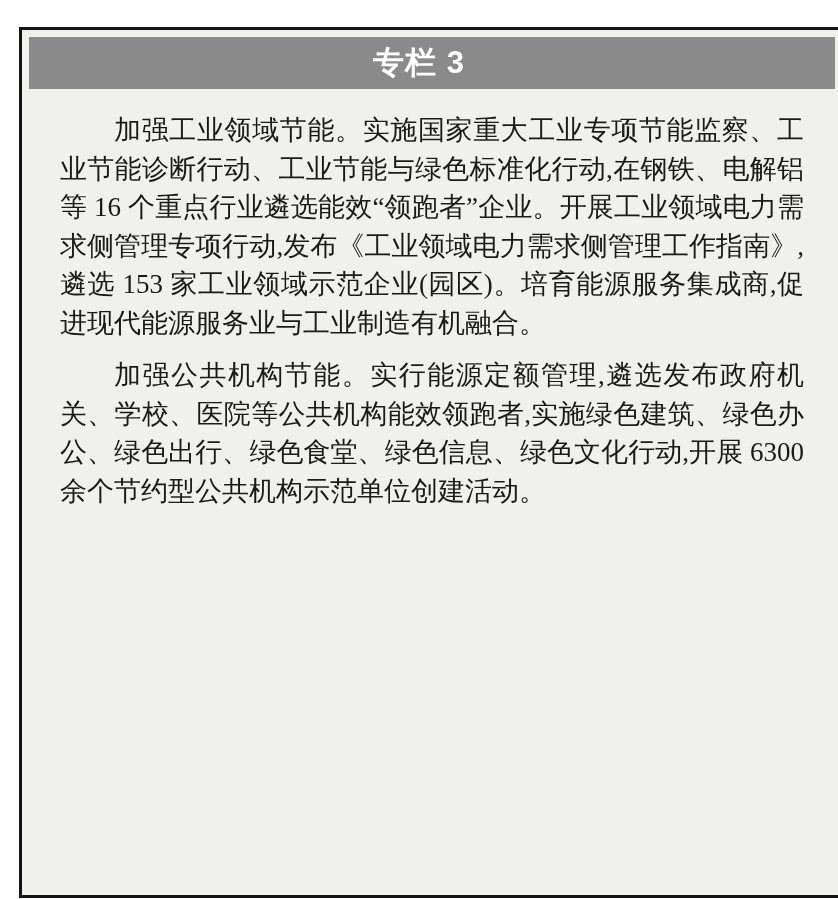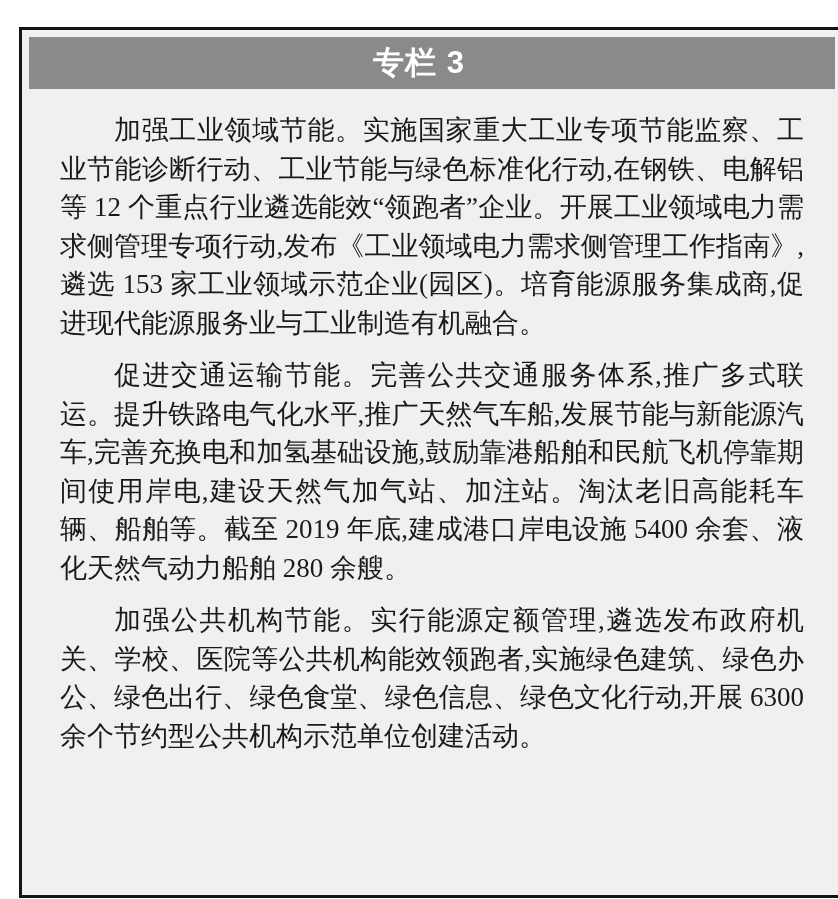--- a/index.html
+++ b/index.html
@@ -64,18 +64,17 @@
 </head>
 <body>
 
 <div class="page">
   <div class="panel">
     <div class="panel-header">
       <span>专栏 3</span>
       <span class="title-gap"></span>
     </div>
     <div class="panel-body">
-        <p class="para">加强工业领域节能。实施国家重大工业专项节能监察、工业节能诊断行动、工业节能与绿色标准化行动,在钢铁、电解铝等 12 个重点行业遴选能效“领跑者”企业。开展工业领域电力需求侧管理专项行动,发布《工业领域电力需求侧管理工作指南》,遴选 153 家工业领域示范企业(园区)。培育能源服务集成商,促进现代能源服务业与工业制造有机融合。</p>
-        <p class="para">促进交通运输节能。完善公共交通服务体系,推广多式联运。提升铁路电气化水平,推广天然气车船,发展节能与新能源汽车,完善充换电和加氢基础设施,鼓励靠港船舶和民航飞机停靠期间使用岸电,建设天然气加气站、加注站。淘汰老旧高能耗车辆、船舶等。截至 2019 年底,建成港口岸电设施 5400 余套、液化天然气动力船舶 280 余艘。</p>
+        <p class="para">加强工业领域节能。实施国家重大工业专项节能监察、工业节能诊断行动、工业节能与绿色标准化行动,在钢铁、电解铝等 16 个重点行业遴选能效“领跑者”企业。开展工业领域电力需求侧管理专项行动,发布《工业领域电力需求侧管理工作指南》,遴选 153 家工业领域示范企业(园区)。培育能源服务集成商,促进现代能源服务业与工业制造有机融合。</p>
         <p class="para">加强公共机构节能。实行能源定额管理,遴选发布政府机关、学校、医院等公共机构能效领跑者,实施绿色建筑、绿色办公、绿色出行、绿色食堂、绿色信息、绿色文化行动,开展 6300 余个节约型公共机构示范单位创建活动。</p>
       </div>
   </div>
 </div>
 
 </body></html>

